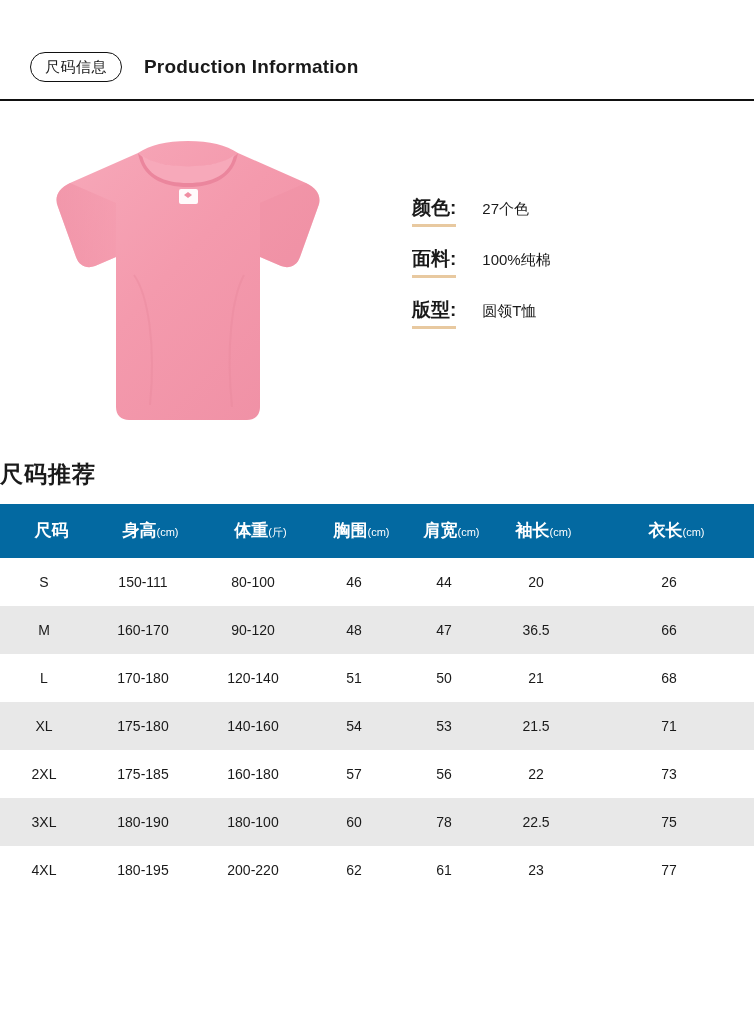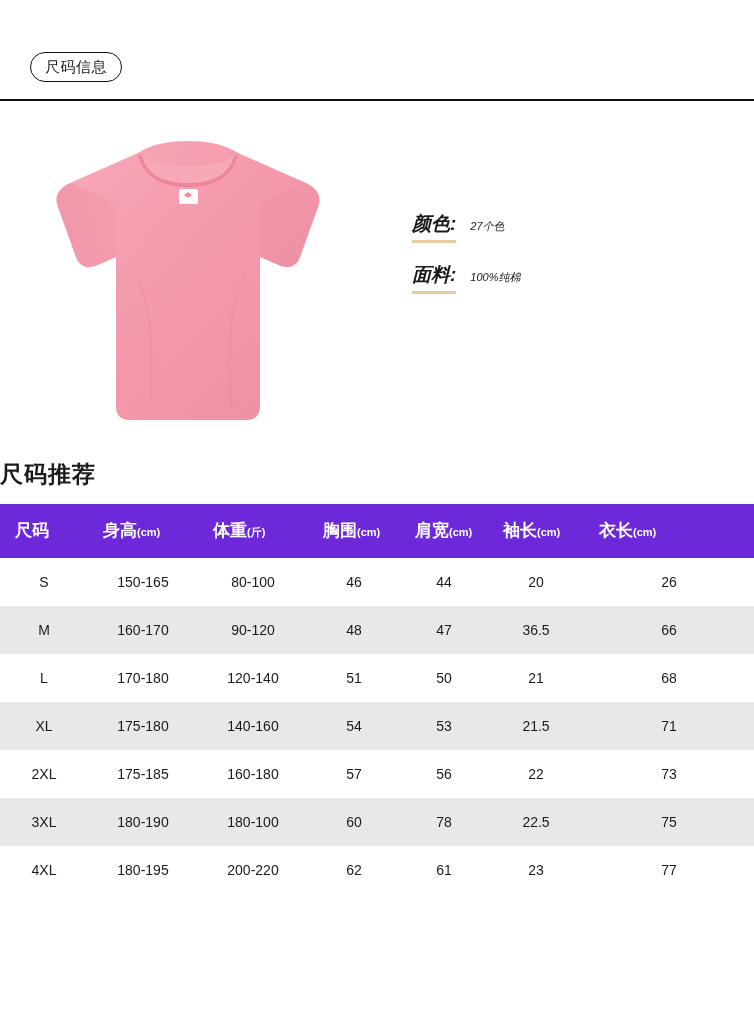--- a/index.html
+++ b/index.html
@@ -56,23 +56,22 @@
     left: 38px;
     top: 24px;
     width: 300px;
     height: 310px;
   }
   .shirt-svg { display: block; }
 
   .specs {
     position: absolute;
     left: 412px;
-    top: 110px;
+    top: 94px;
     width: 300px;
-    font-style: italic;
   }
   .spec-row {
     display: flex;
     align-items: baseline;
     margin-bottom: 22px;
   }
   .spec-label {
     font-size: 19px;
     font-weight: bold;
     position: relative;
@@ -80,51 +79,51 @@
     white-space: nowrap;
   }
   .spec-label::after {
     content: "";
     position: absolute;
     left: 0; right: 0; bottom: -3px;
     height: 3px;
     background: #e8c9a0;
   }
   .spec-value {
-    font-size: 11px;
-    margin-left: 14px;
+    font-size: 15px;
+    margin-left: 26px;
     white-space: nowrap;
   }
 
   
   .size-title {
     text-align: left;
     font-size: 23px;
     font-weight: bold;
     letter-spacing: 1px;
     margin-top: 6px;
     margin-bottom: 14px;
   }
 
   table.size-table {
     width: 754px;
     border-collapse: collapse;
     table-layout: fixed;
   }
   table.size-table th {
-    background: #6d28d9;
+    background: #0369a1;
     color: #ffffff;
     font-size: 17px;
     font-weight: bold;
     padding: 15px 0 16px 15px;
-    text-align: left;
+    text-align: center;
   }
   table.size-table th .unit {
     font-size: 11px;
-    font-weight: bold;
+    font-weight: normal;
   }
   table.size-table td {
     text-align: center;
     font-size: 14px;
     padding: 16px 0 16px 0;
     color: #1a1a1a;
   }
   table.size-table tr.alt td {
     background: #e8e8e8;
   }
@@ -138,20 +137,21 @@
   col.c3 { width: 92px; }
   col.c4 { width: 88px; }
   col.c5 { width: 96px; }
   col.c6 { width: 170px; }
 </style>
 </head>
 <body>
 
 <div class="header">
   <div class="pill">尺码信息</div>
+  <div class="header-title">Production Information</div>
 </div>
 <div class="header-rule"></div>
 
 <div class="product">
 
   <div class="shirt-wrap">
     <svg class="shirt-svg" width="300" height="310" viewBox="0 0 300 310" aria-hidden="true">
       <defs>
         <linearGradient id="pinkGrad" x1="0" y1="0" x2="1" y2="1">
           <stop offset="0%" stop-color="#f7a9ba"></stop>
@@ -202,20 +202,24 @@
   </div>
 
   <div class="specs">
     <div class="spec-row">
       <span class="spec-label">颜色:</span>
       <span class="spec-value">27个色</span>
     </div>
     <div class="spec-row">
       <span class="spec-label">面料:</span>
       <span class="spec-value">100%纯棉</span>
+    </div>
+    <div class="spec-row">
+      <span class="spec-label">版型:</span>
+      <span class="spec-value">圆领T恤</span>
     </div>
   </div>
 </div>
 
 <div class="size-title">尺码推荐</div>
 
 <table class="size-table">
   <colgroup>
     <col class="c0">
       <col class="c1">
@@ -232,21 +236,21 @@
       <th><span>体重</span><span class="unit">(斤)</span></th>
       <th><span>胸围</span><span class="unit">(cm)</span></th>
       <th><span>肩宽</span><span class="unit">(cm)</span></th>
       <th><span>袖长</span><span class="unit">(cm)</span></th>
       <th><span>衣长</span><span class="unit">(cm)</span></th>
     </tr>
   </thead>
   <tbody>
     <tr class="plain">
       <td>S</td>
-      <td>150-165</td>
+      <td>150-111</td>
       <td>80-100</td>
       <td>46</td>
       <td>44</td>
       <td>20</td>
       <td>26</td>
     </tr>
     <tr class="alt">
       <td>M</td>
       <td>160-170</td>
       <td>90-120</td>

